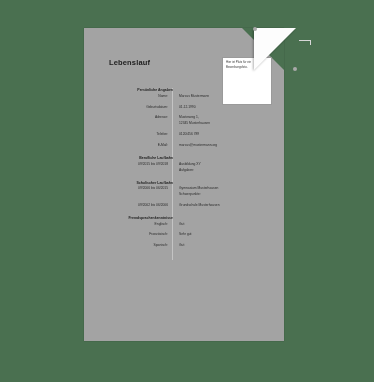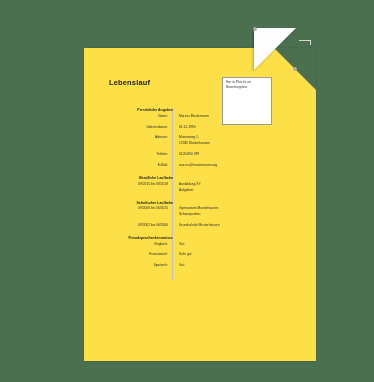--- a/index.html
+++ b/index.html
@@ -18,25 +18,24 @@
   #stage {
     position: absolute;
     inset: 0;
   }
 
   
   #paper {
     position: absolute;
     left: 84px;
     top: 28px;
-    width: 232px;
+    width: 200px;
     height: 313px;
-    background: #fde047;
+    background: #a3a3a3;
     box-shadow: 0 0 1px rgba(0,0,0,0.35);
-    margin-top: 20px;
   }
   #fold-cut {
     position: absolute;
     right: 0;
     top: 0;
     width: 0;
     height: 0;
     border-left: 42px solid transparent;
     border-top: 42px solid #4a7050;
   }

